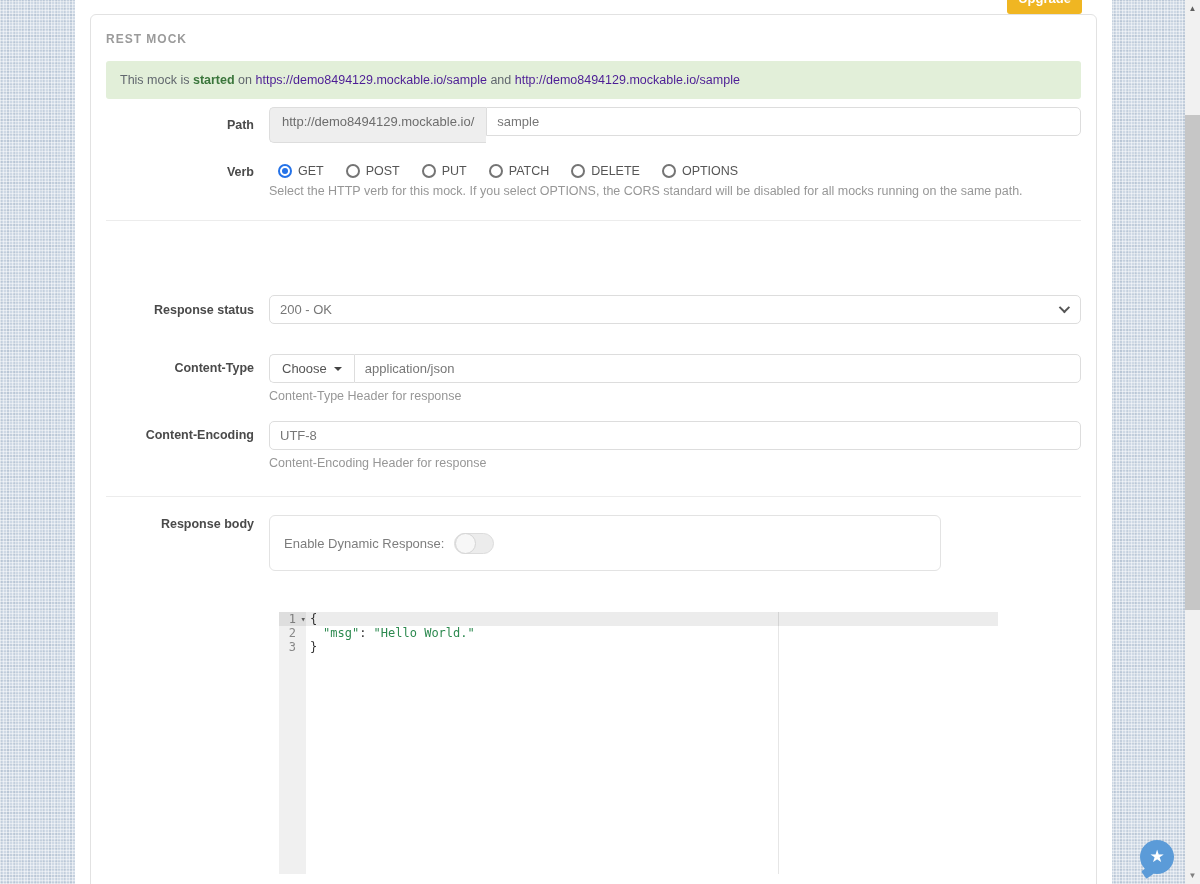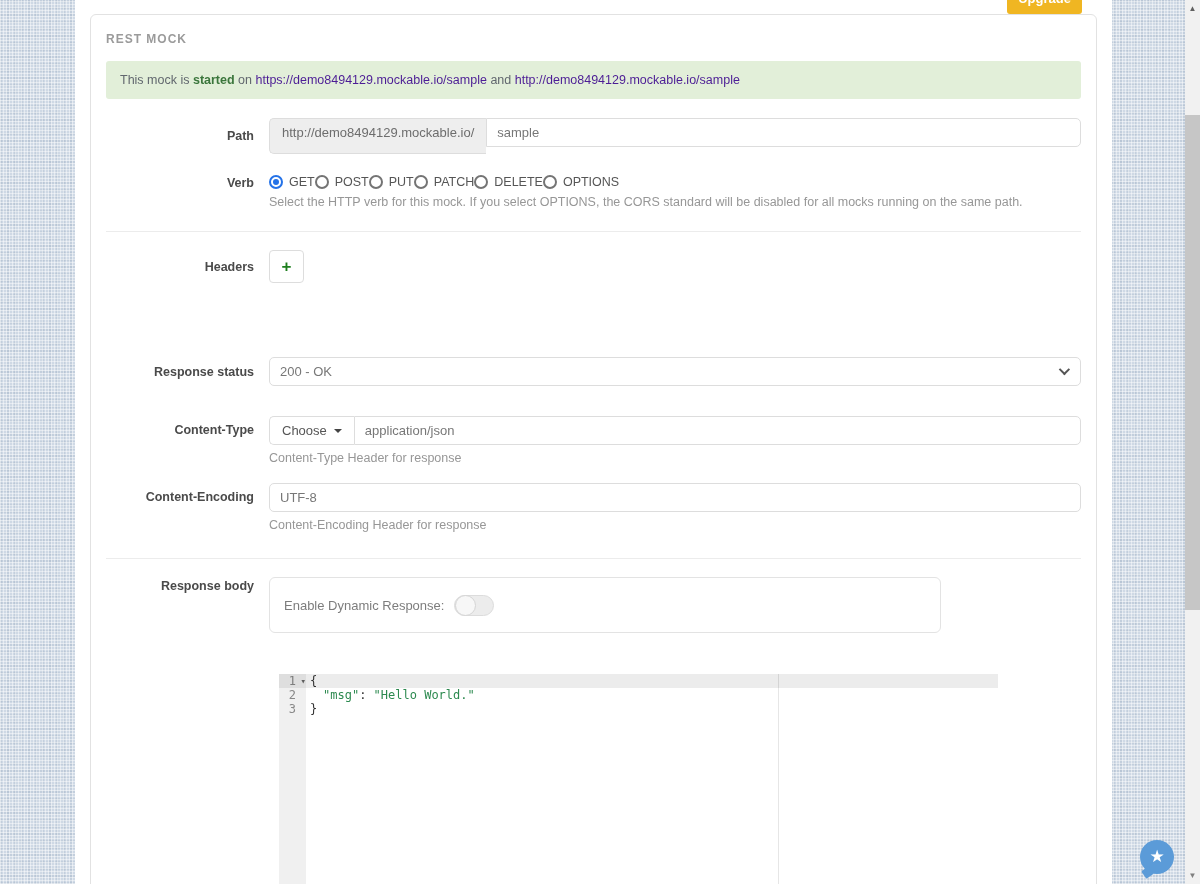--- a/index.html
+++ b/index.html
@@ -58,21 +58,21 @@
   }
   .input-group { display:flex; width:100%; }
   .addon {
     background:#eee; border:1px solid #ddd; border-right:none;
     border-radius:5px 0 0 5px; height:36px; line-height:27px;
     padding:0 12px; font-size:13px; color:#6d6d6d; white-space:nowrap;
   }
   .input-group .input { border-radius:0 5px 5px 0; }
 
   
-  .radio-line { display:flex; align-items:center; padding-top:2px; }
+  .radio-line { display:flex; align-items:center; gap:22px; padding-top:2px;margin-left:9px; }
   .radio-opt { display:flex; align-items:center; gap:6px; cursor:pointer; }
   .radio { width:14px; height:14px; border-radius:50%; border:2px solid #747474; position:relative; background:#fff; flex:0 0 auto; }
   .radio.checked { border-color:#2472e8; }
   .radio.checked::after { content:''; position:absolute; inset:2px; border-radius:50%; background:#2472e8; }
   .radio-opt span.rlabel { font-size:12.5px; color:#555; }
   .help { font-size:12.5px; color:#979797; margin-top:6px; }
 
   .divider { height:1px; background:#ececec; margin-top:22px; }
 
   .plus-btn {
@@ -158,21 +158,21 @@
 
     <div class="banner">
       <span>This mock is</span>
       <b>started</b>
       <span>on</span>
       <a>https://demo8494129.mockable.io/sample</a>
       <span>and</span>
       <a>http://demo8494129.mockable.io/sample</a>
     </div>
 
-    <div class="form-row" style="margin-top:19px;">
+    <div class="form-row" style="margin-top:8px;">
       <label class="ctl">Path</label>
       <div class="input-group">
         <span class="addon">http://demo8494129.mockable.io/</span>
         <input class="input" value="sample" style="">
       </div>
     </div>
 
     <div class="form-row top-align" style="margin-top:19px;">
       <label class="ctl" style="padding-top:3px;">Verb</label>
       <div>
@@ -201,26 +201,20 @@
             <span class="radio"></span>
             <span class="rlabel">OPTIONS</span>
           </div>
         </div>
         <div class="help">Select the HTTP verb for this mock. If you select OPTIONS, the CORS standard will be disabled for all mocks running on the same path.</div>
       </div>
     </div>
 
     <div class="divider"></div>
 
-    <div class="form-row">
-      <label class="ctl">Headers</label>
-      <div>
-        <button class="plus-btn"><span>+</span></button>
-      </div>
-    </div>
 
     <div class="spacer-lg"></div>
 
     <div class="form-row">
       <label class="ctl">Response status</label>
       <div class="select-wrap">
         <div class="select" style="line-height:27px;">200 - OK</div>
         <span class="chevron-down"></span>
       </div>
     </div>

